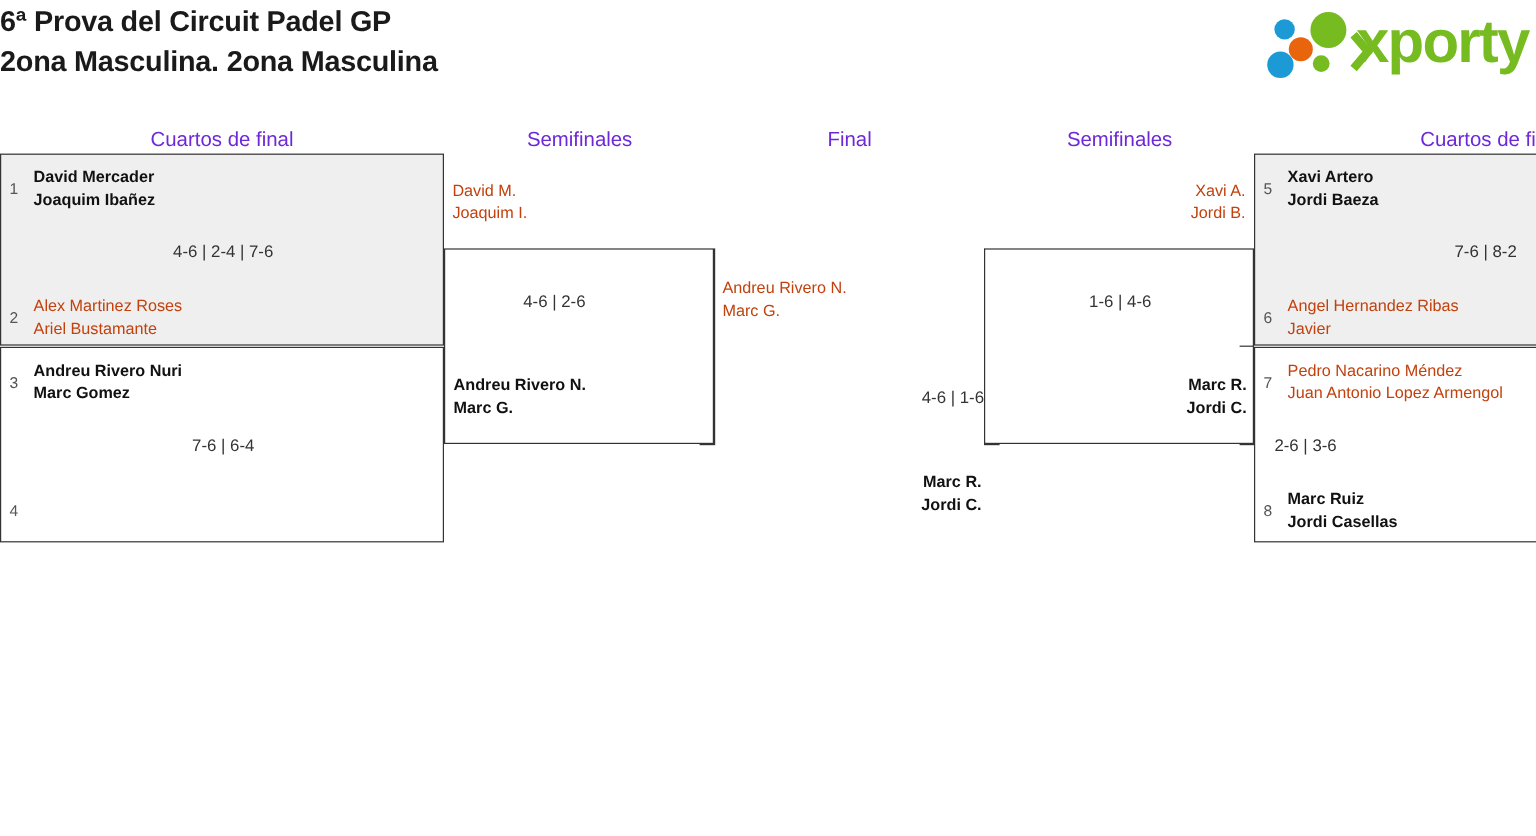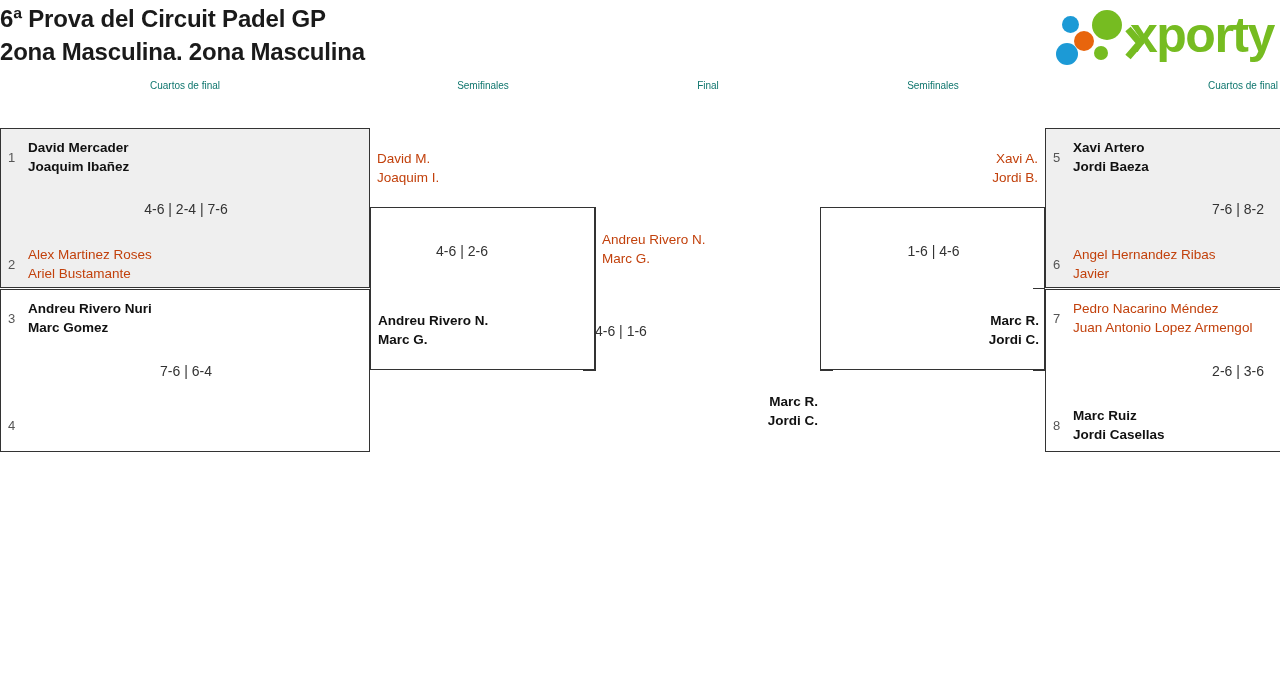--- a/index.html
+++ b/index.html
@@ -32,22 +32,22 @@
   .d-green-sm { left: 38px; top: 36px; width: 14px; height: 14px; background: #76bc21; }
   .logo-word {
     position: absolute; left: 82px; top: -2px;
     font-size: 50px; font-weight: 700; color: #76bc21;
     letter-spacing: -1.5px; line-height: 58px;
   }
   .logo-chev { position: absolute; left: 68px; top: 16px; }
 
   
   .round-head {
-    position: absolute; top: 80px;
-    font-size: 10px; color: #0f766e;
+    position: absolute; top: 107px;
+    font-size: 17px; color: #6d28d9;
     text-align: center; white-space: nowrap;
   }
 
   
   .box {
     position: absolute;
     border: 1px solid #333333;
   }
   .box.shaded { background: #efefef; }
   .box.plain  { background: #ffffff; }
@@ -141,21 +141,21 @@
 
   <div class="conn-v" style="left:595px; top:207px; height:163px;"></div>
   <div class="conn-v" style="left:820px; top:207px; height:163px;"></div>
   <div class="conn" style="left:583px; top:370px; width:13px;"></div>
   <div class="conn" style="left:820px; top:370px; width:13px;"></div>
 
   <div class="team" style="left:602px; top:230px;">
     <span class="ln">Andreu Rivero N.</span>
     <span class="ln">Marc G.</span>
   </div>
-  <span class="score" style="left:595px; top:323px; width:225px; text-align:left;">4-6 | 1-6</span>
+  <span class="score" style="left:595px; top:323px; width:225px; text-align:right;">4-6 | 1-6</span>
   <div class="team win" style="left:595px; top:392px; width:223px; text-align:right;">
     <span class="ln">Marc R.</span>
     <span class="ln">Jordi C.</span>
   </div>
 
   <div class="team" style="left:820px; top:149px; width:218px; text-align:right;">
     <span class="ln">Xavi A.</span>
     <span class="ln">Jordi B.</span>
   </div>
   <div class="box plain" style="left:820px; top:207px; width:225px; height:163px;">
@@ -182,21 +182,21 @@
       <span class="ln">Javier</span>
     </div>
   </div>
 
   <div class="box plain" style="left:1045px; top:289px; width:300px; height:163px;">
     <span class="seed" style="left:7px; top:19px;">7</span>
     <div class="team" style="left:27px; top:9px;">
       <span class="ln">Pedro Nacarino Méndez</span>
       <span class="ln">Juan Antonio Lopez Armengol</span>
     </div>
-    <span class="score" style="left:0; top:73px; width:218px; text-align:right;">2-6 | 3-6</span>
+    <span class="score" style="left:16px; top:73px; width:218px; text-align:left;">2-6 | 3-6</span>
     <span class="seed" style="left:7px; top:126px;">8</span>
     <div class="team win" style="left:27px; top:116px;">
       <span class="ln">Marc Ruiz</span>
       <span class="ln">Jordi Casellas</span>
     </div>
   </div>
 
 </div>
 
 </body></html>

